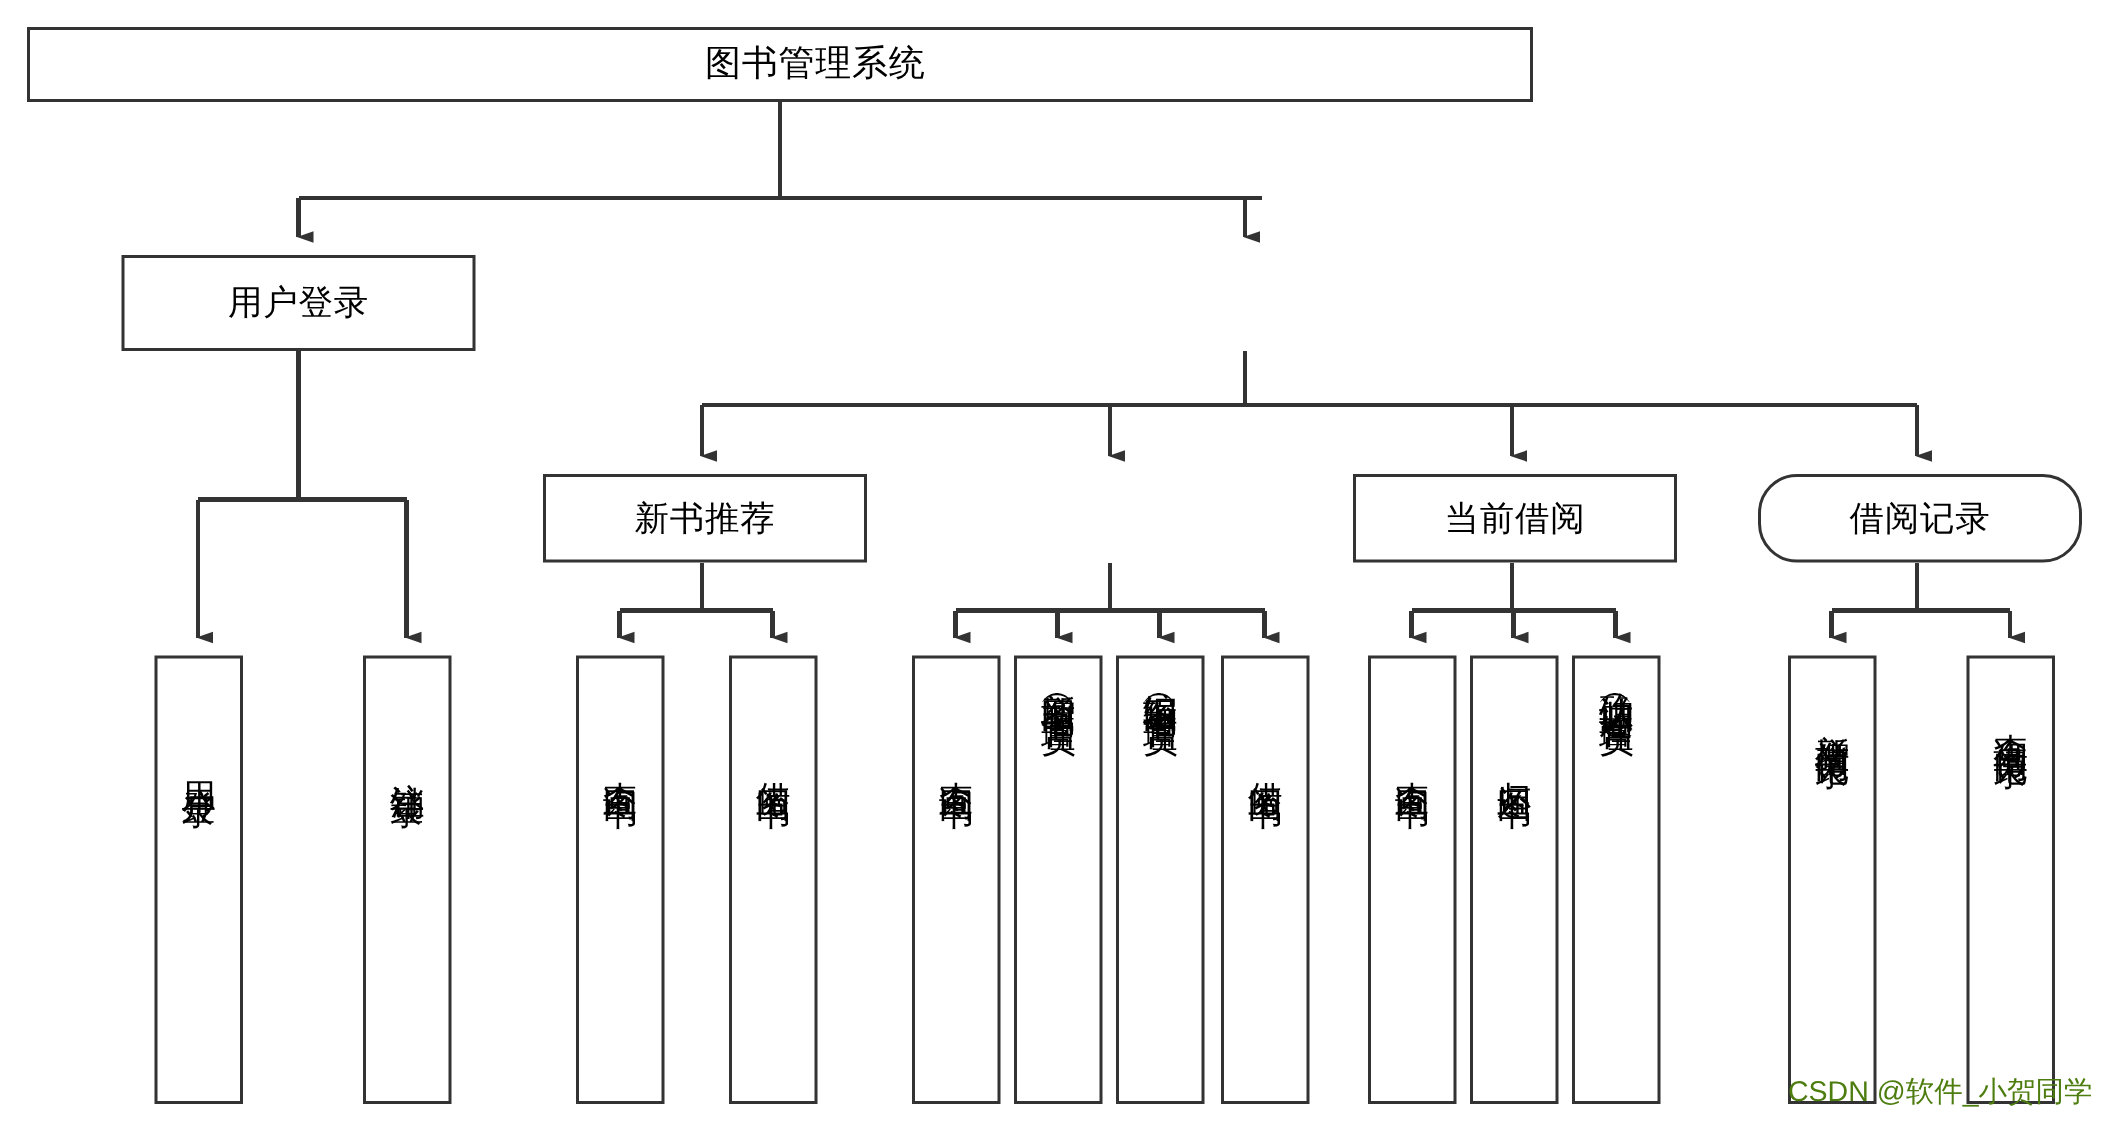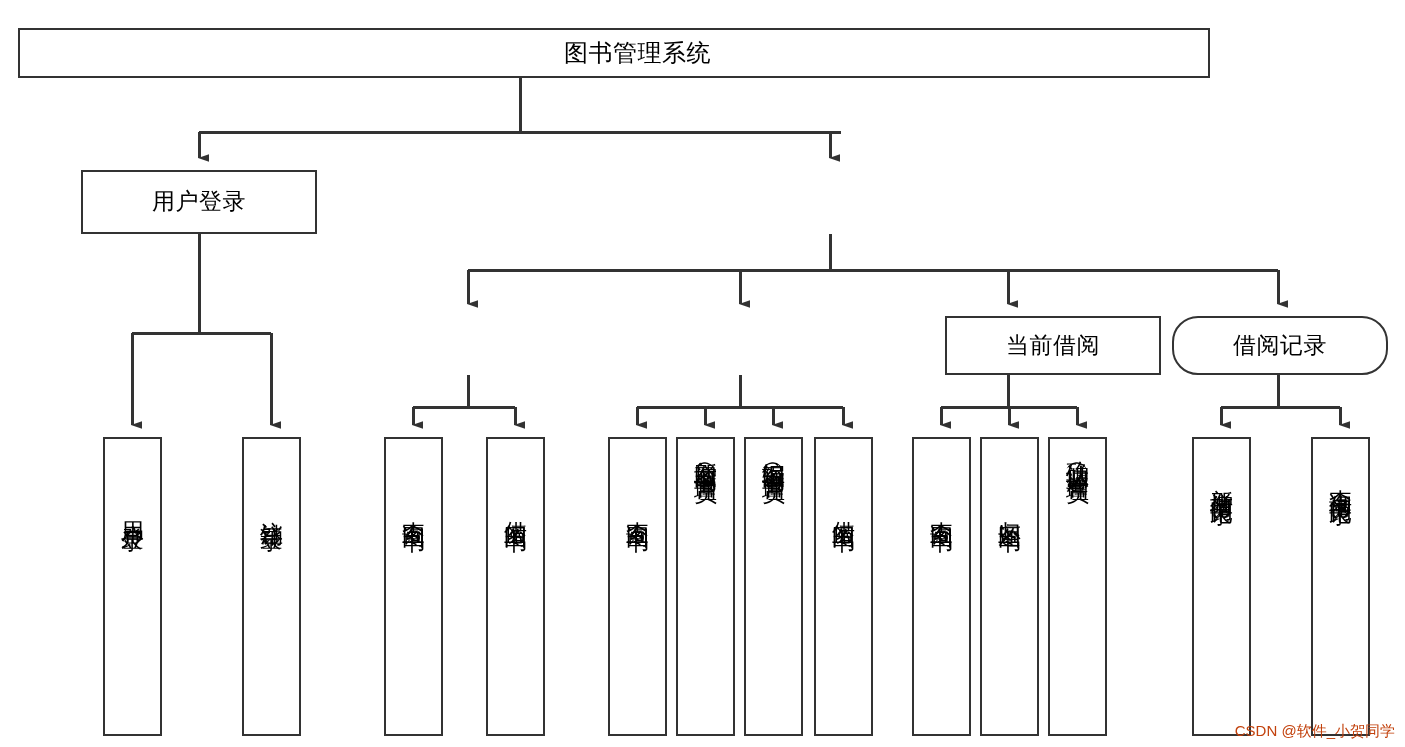--- a/index.html
+++ b/index.html
@@ -63,22 +63,22 @@
     text-orientation: upright;
     font-size: 23px;
     letter-spacing: 3px;
     line-height: 1;
     white-space: nowrap;
   }
   #watermark {
     position: absolute;
     right: 10px;
     bottom: 6px;
-    font-size: 15px;
-    color: #c2410c;
+    font-size: 19px;
+    color: #4d7c0f;
     z-index: 5;
     white-space: nowrap;
     user-select: none;
   }
 </style>
 </head>
 <body>
 
 <div id="diagram-root">
 
@@ -126,29 +126,32 @@
       <path d="M1077,407 L1077,425" marker-end="url(#arrowhead)"></path>
 
       <path d="M1278,375 L1278,407"></path>
       <path d="M1221,407 L1340,407"></path>
       <path d="M1221,407 L1221,425" marker-end="url(#arrowhead)"></path>
       <path d="M1340,407 L1340,425" marker-end="url(#arrowhead)"></path>
 
     </g>
   </svg>
 
-  <div class="node horiz root" style="left:18px; top:28px; width:1192px; height:50px;padding-left:47px;">
+  <div class="node horiz root" style="left:18px; top:18px; width:1004px; height:50px;padding-left:47px;">
     <span class="node-label">图书管理系统</span>
   </div>
 
   <div class="node horiz" style="left:81px; top:170px; width:236px; height:64px;">
     <span class="node-label">用户登录</span>
   </div>
 
-  <div class="node horiz" style="left:902px; top:316px; width:216px; height:59px;margin-left:43px;">
+  <div class="node horiz" style="left:362px; top:316px; width:216px; height:59px;">
+    <span class="node-label">新书推荐</span>
+  </div>
+  <div class="node horiz" style="left:902px; top:316px; width:216px; height:59px;">
     <span class="node-label">当前借阅</span>
   </div>
   <div class="node horiz" style="left:1172px; top:316px; width:216px; height:59px;border-radius:26px;">
     <span class="node-label">借阅记录</span>
   </div>
 
   <div class="node vert" style="left:103px; top:437px; width:59px; height:299px; padding-top:64px;">
     <span class="node-label">用户登录</span>
   </div>
   <div class="node vert" style="left:242px; top:437px; width:59px; height:299px; padding-top:64px;">

